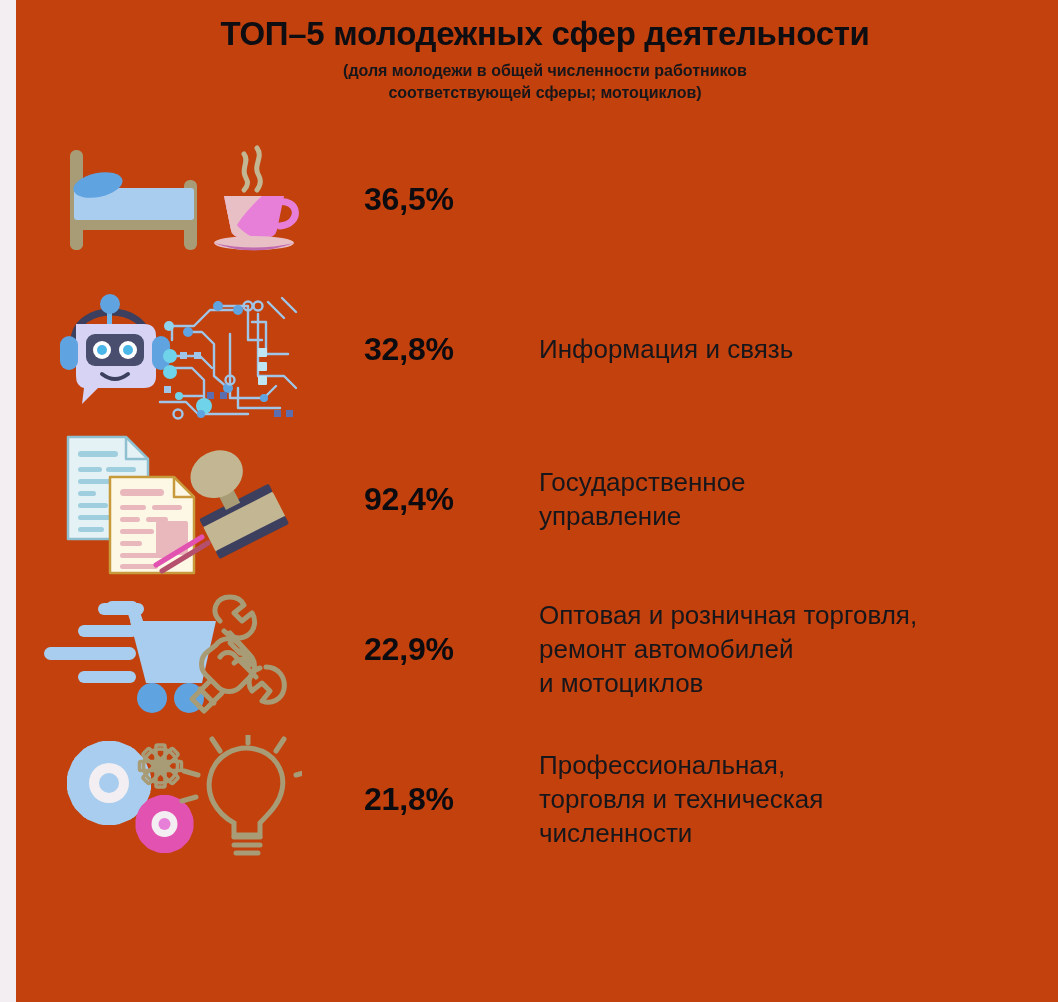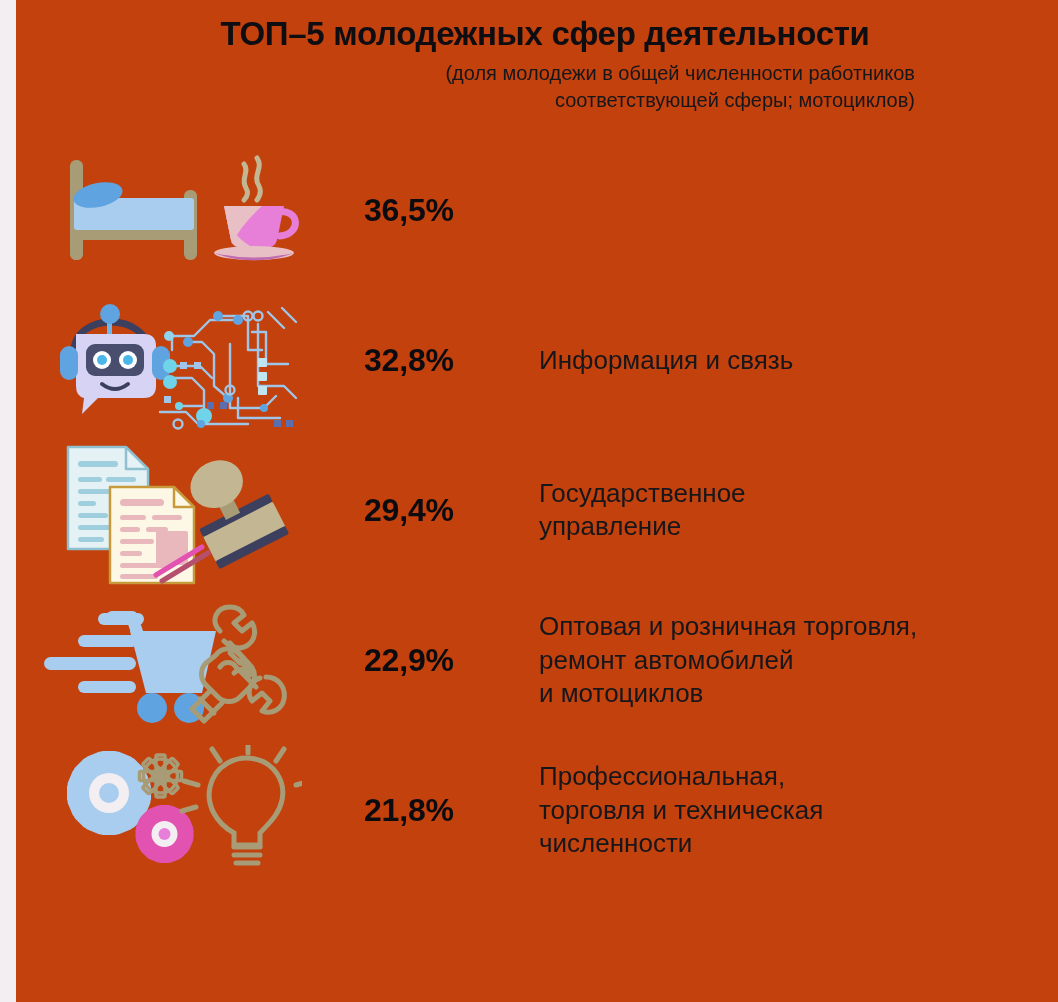--- a/index.html
+++ b/index.html
@@ -30,27 +30,26 @@
   }
   .title {
     font-size: 33px;
     font-weight: 700;
     letter-spacing: -0.3px;
     line-height: 1.22;
     color: #0e0d12;
     margin: 0 0 6px 0;
   }
   .subtitle {
-    font-size: 20px;
-    font-weight: 400;
+    font-size: 16px;
+    font-weight: 700;
     line-height: 1.33;
     color: #17161b;
     margin: 0 auto;
     max-width: 740px;
-    text-align: right;
   }
   .subtitle .sub-line { display: block; }
 
   
   .rows {
     margin-top: 22px;
   }
   .row {
     display: flex;
     align-items: center;
@@ -244,21 +243,21 @@
 
           <g transform="rotate(-27 182 92)">
             <rect x="150" y="86" width="78" height="30" rx="3" fill="#c3b793"></rect>
             <rect x="150" y="78" width="78" height="9" rx="2" fill="#3c3f5e"></rect>
             <rect x="150" y="114" width="78" height="9" rx="2" fill="#3c3f5e"></rect>
             <rect x="178" y="58" width="16" height="24" fill="#a89c77"></rect>
             <ellipse cx="186" cy="46" rx="27" ry="23" fill="#c3b793"></ellipse>
           </g>
         </svg>
       </div>
-      <div class="value-cell">29,4%</div>
+      <div class="value-cell">92,4%</div>
       <div class="label-cell">
         <span class="lbl-line">Государственное</span>
         <span class="lbl-line">управление</span>
       </div>
     </div>
 
     <div class="row">
       <div class="icon-cell" style="padding-left:0">
         <svg width="270" height="130" viewBox="0 0 270 130" aria-hidden="true">
 

